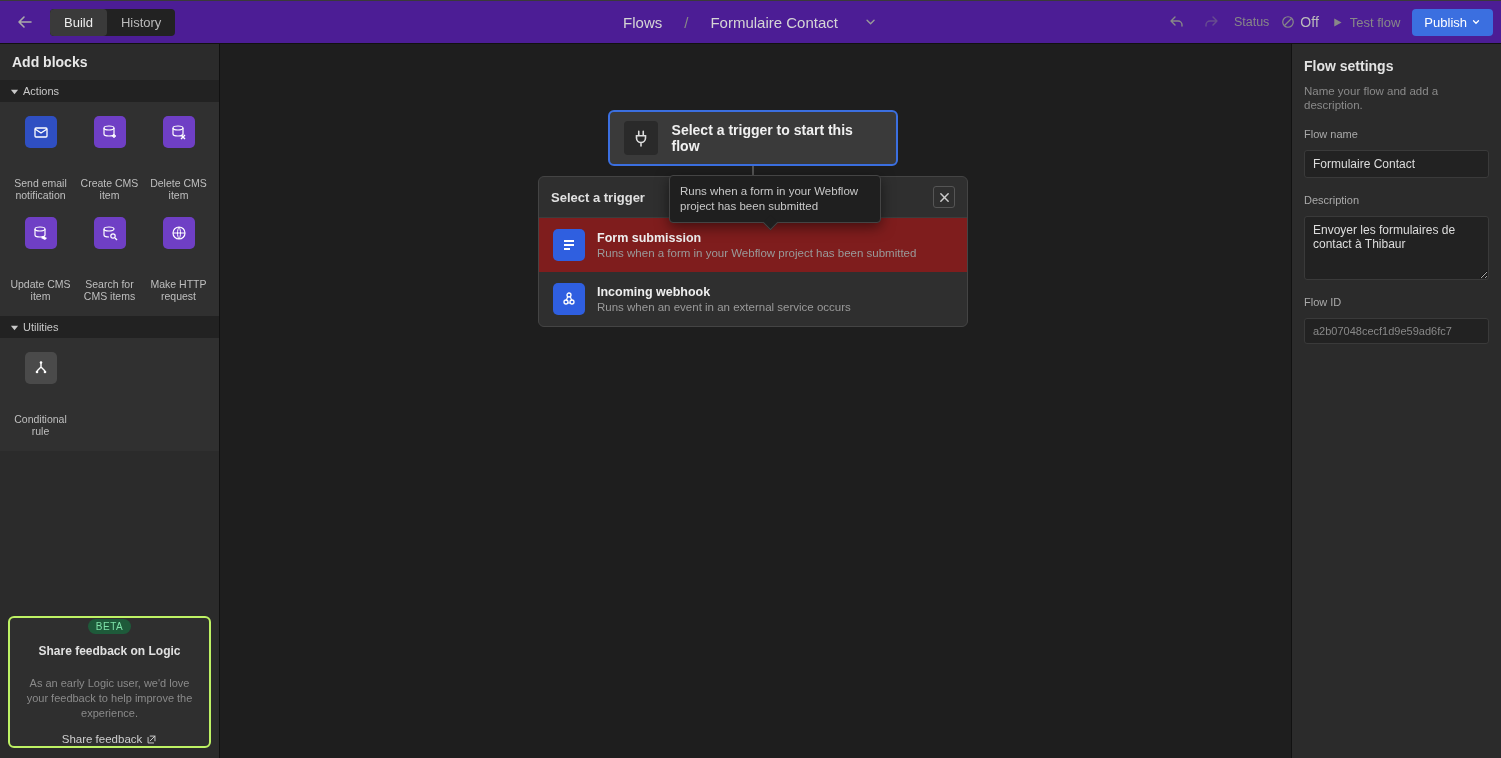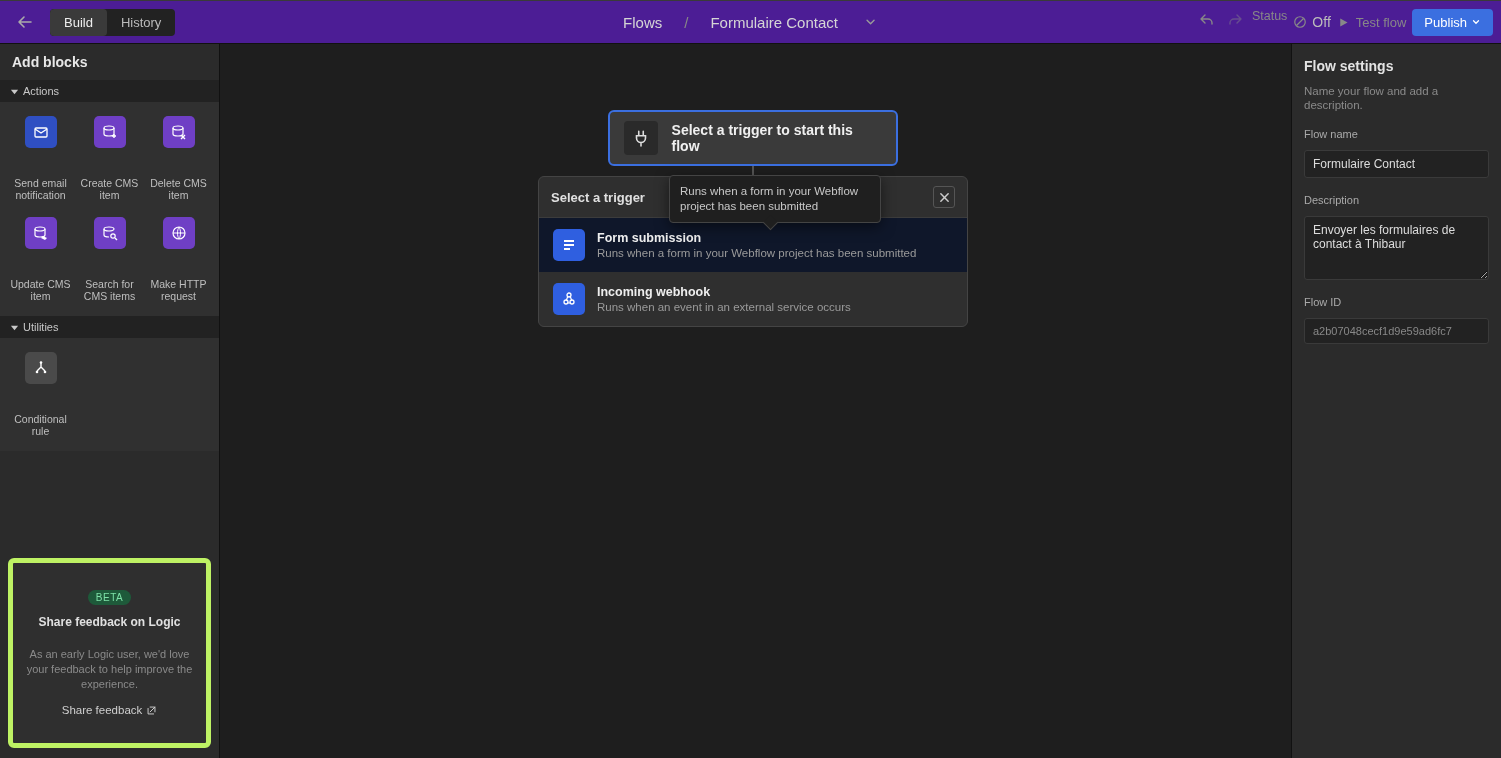--- a/index.html
+++ b/index.html
@@ -52,21 +52,22 @@
     display:flex;
     align-items:center;
     gap:22px;
     font-size:15px;
     color:#d5d5d5;
   }
   .breadcrumb .sep { color:#888; }
   .right-controls {
     margin-left:auto;
     display:flex;
-    gap:6px;
+    align-items:center;
+    gap:12px;
   }
   .icon-btn {
     width:22px; height:22px;
     display:flex; align-items:center; justify-content:center;
     color:#888;
     cursor:pointer;
   }
   .status-chip {
     display:flex; align-items:center; gap:5px;
     color:#bbb;
@@ -149,23 +150,23 @@
     line-height:12px;
     text-align:center;
     color:#bfbfbf;
     max-width:64px;
     margin-top:23px;
   }
 
   .feedback-card {
     margin:auto 8px 10px 8px;
     background:#2f2f2f;
-    border:5px solid #bef264;
+    border:2px solid #bef264;
     border-radius:6px;
-    padding:26px 12px;
+    padding:0 12px;
     text-align:center;
   }
   .beta-pill {
     display:inline-block;
     background:#1e5a3a;
     color:#7ee2a8;
     font-size:10px;
     letter-spacing:0.5px;
     padding:2px 8px;
     border-radius:10px;
@@ -261,21 +262,21 @@
   }
 
   .trigger-option {
     display:flex;
     align-items:center;
     gap:12px;
     padding:11px 14px;
     cursor:pointer;
   }
   .trigger-option:hover, .trigger-option.hovered {
-    background:#0f172a;
+    background:#7f1d1d;
   }
   .opt-icon {
     width:32px; height:32px;
     border-radius:5px;
     display:flex; align-items:center; justify-content:center;
     color:#fff;
   }
   .opt-icon.form { background:#2f5fe0; }
   .opt-icon.hook { background:#2f5fe0; }
   .opt-text .t1 { font-size:12.5px; font-weight:600; color:#eee; }

